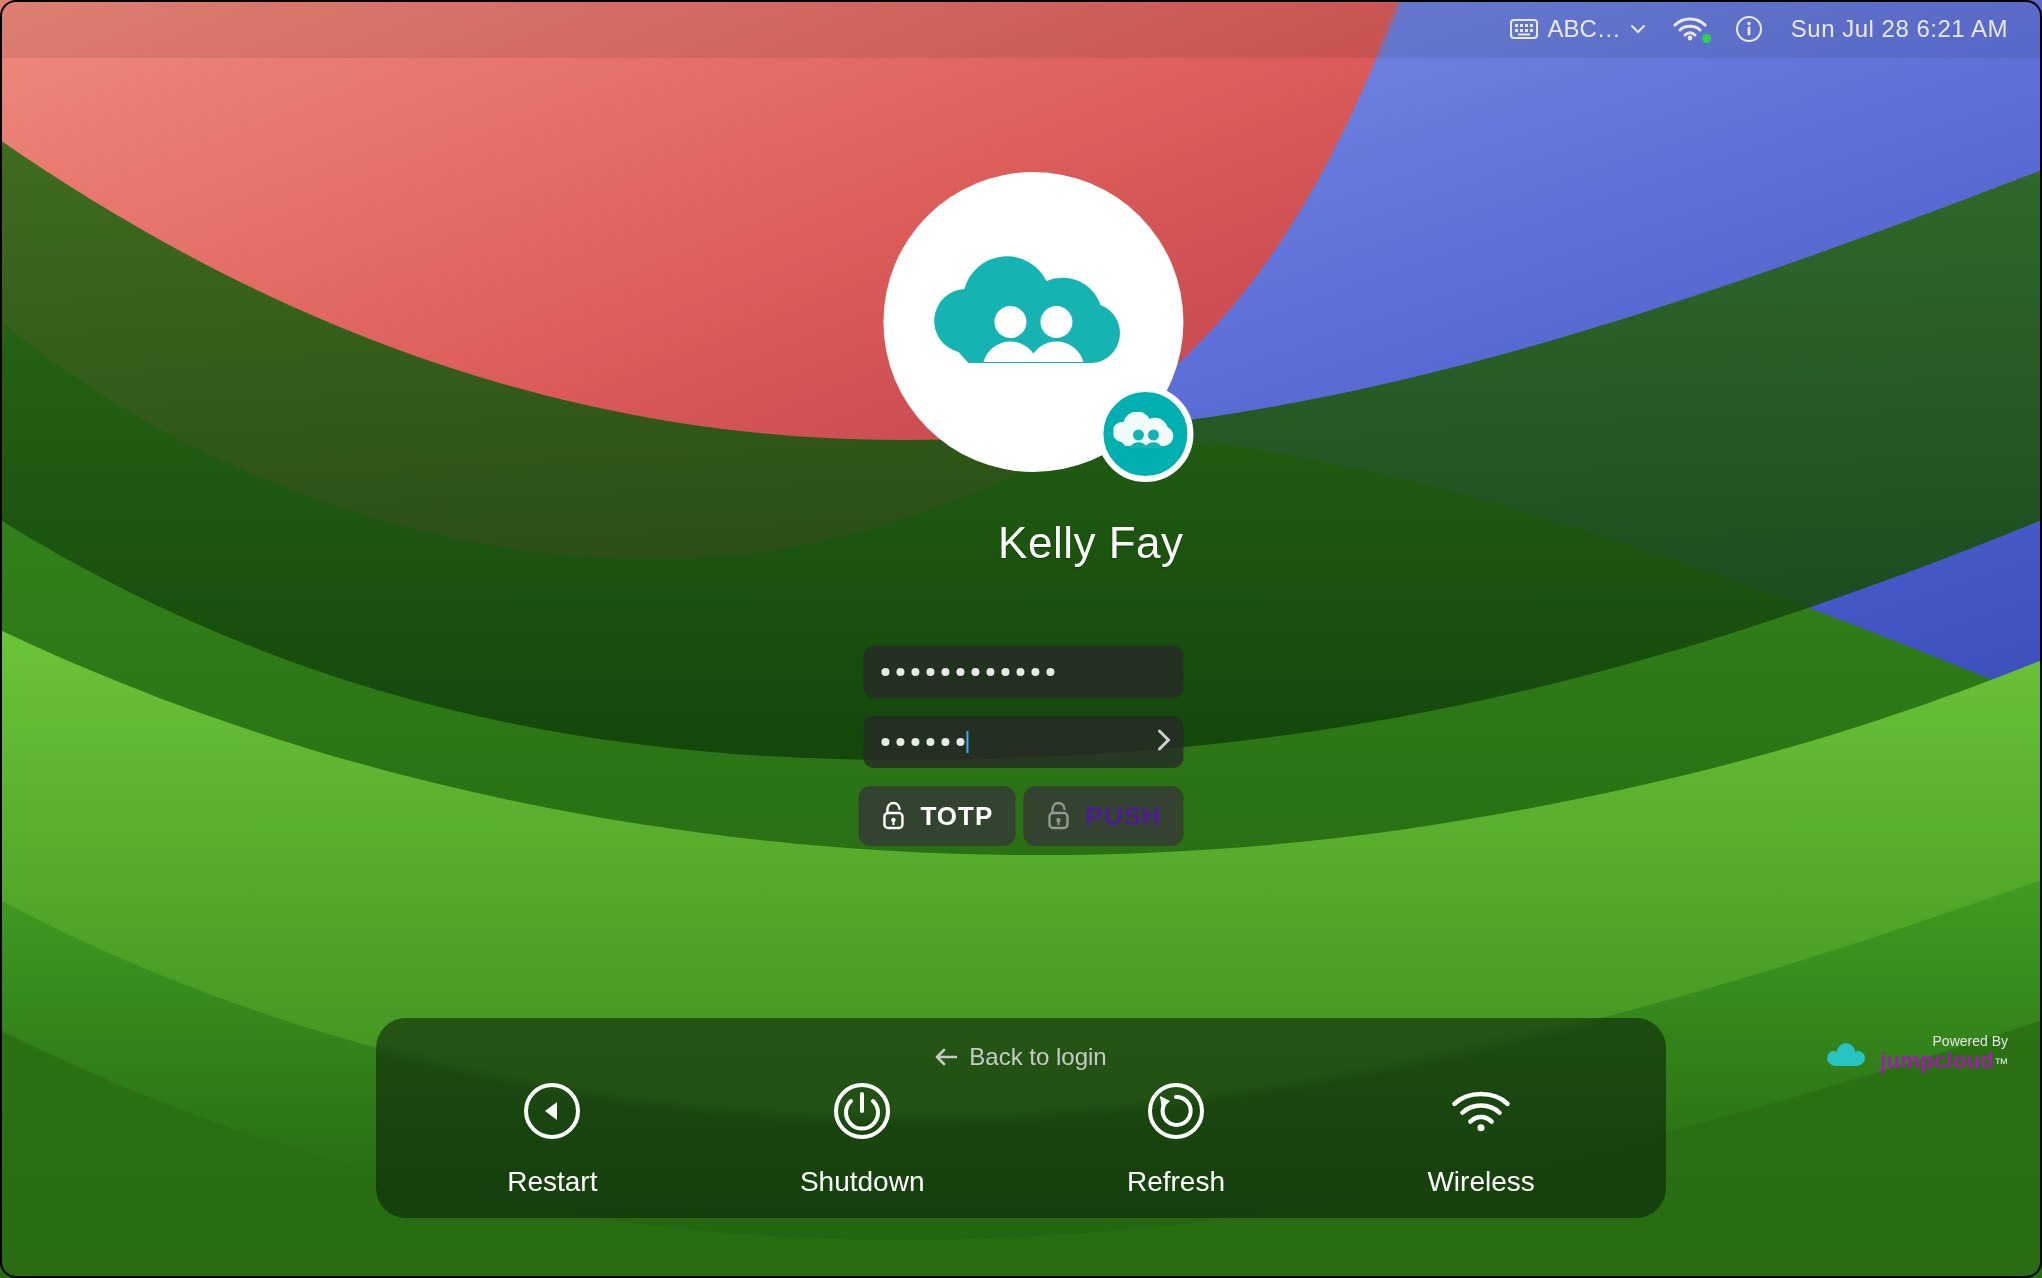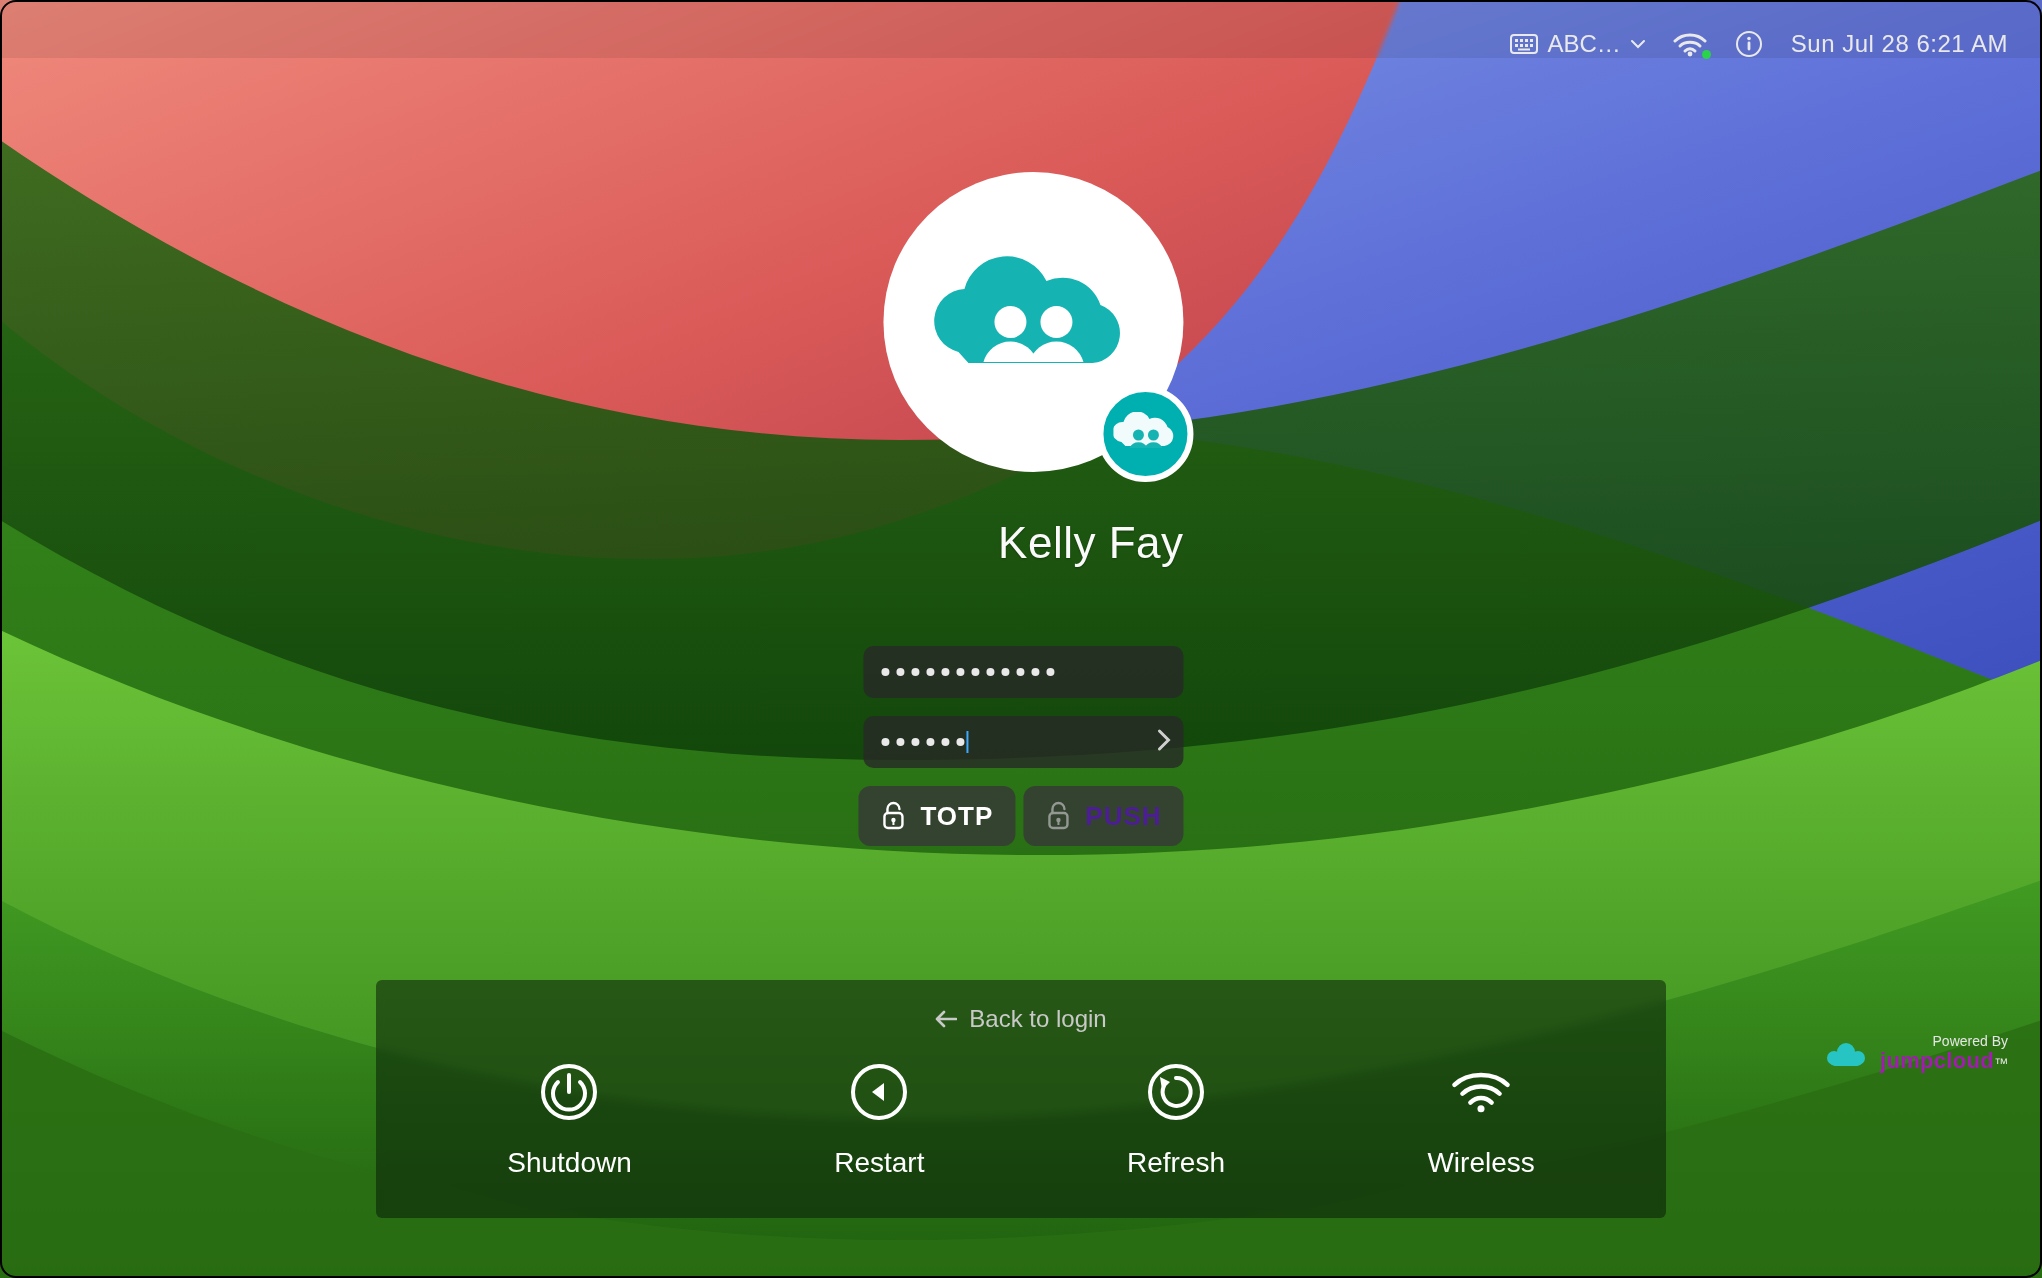--- a/index.html
+++ b/index.html
@@ -23,21 +23,21 @@
       radial-gradient(120% 90% at 50% 110%, #2e6f12 0%, #3c8f1e 30%, #5eb82f 55%, #3f8c1d 80%),
       linear-gradient(180deg, #0a3a0a 0%, #0a3a0a 100%);
     z-index: 0;
   }
   .bg svg { position:absolute; inset:0; width:100%; height:100%; }
 
   
   .menubar {
     position: absolute; top: 0; left: 0; right: 0;
     height: 58px;
-    display: flex; align-items: flex-end; justify-content: flex-end;
+    display: flex; align-items: center; justify-content: flex-end;
     gap: 28px;
     padding: 0 34px 0 18px;
     z-index: 10;
     font-size: 24px;
     color: #e9e9ea;
     background: rgba(0,0,0,0.08);
     backdrop-filter: blur(2px);
   }
   .menubar .clock { letter-spacing: 0.5px; }
   .menubar .input-source { display:flex; align-items:center; gap:10px; }
@@ -94,22 +94,22 @@
     font-size: 26px; font-weight: 700; letter-spacing: 1px;
     color:#fff;
   }
   .mfa-btn.dim { color:#4c1d95; }
   .mfa-btn.dim svg { opacity:0.7; }
 
   
   .panel {
     position:absolute; left:50%; transform:translateX(-50%);
     bottom: 60px;
-    width: 1290px; height: 238px;
-    border-radius: 6px;
+    width: 1290px; height: 200px;
+    border-radius: 30px;
     background: rgba(10,30,10,0.55);
     backdrop-filter: blur(4px);
     z-index:5;
     display:flex; flex-direction:column; align-items:center;
     padding-top: 12px;
   }
   .back-row {
     height: 42px;
     display:flex; align-items:center; gap:12px;
     color:#c9c9c9; font-size:24px; font-weight:500;
@@ -318,34 +318,34 @@
     <svg width="22" height="18" viewBox="0 0 22 18">
         <path d="M9 2 L2 9 L9 16 M2 9 H21" fill="none" stroke="#c9c9c9" stroke-width="2.6" stroke-linecap="round" stroke-linejoin="round"></path>
       </svg>
     <span>Back to login</span>
   </div>
   <div class="actions">
     <div class="action">
       <span class="circ">
         <svg width="58" height="58" viewBox="0 0 58 58">
           <circle cx="29" cy="29" r="26" fill="none" stroke="#fff" stroke-width="4"></circle>
-          <path d="M29 12 V29" stroke="#fff" stroke-width="4" stroke-linecap="round"></path>
-          <path d="M18 19 A16 16 0 1 0 40 19" fill="none" stroke="#fff" stroke-width="4" stroke-linecap="round"></path>
+          <polygon points="34,20 22,29 34,38" fill="#fff"></polygon>
         </svg>
       </span>
-      <span class="lbl">Shutdown</span>
+      <span class="lbl">Restart</span>
     </div>
     <div class="action">
       <span class="circ">
         <svg width="58" height="58" viewBox="0 0 58 58">
           <circle cx="29" cy="29" r="26" fill="none" stroke="#fff" stroke-width="4"></circle>
-          <polygon points="34,20 22,29 34,38" fill="#fff"></polygon>
+          <path d="M29 12 V29" stroke="#fff" stroke-width="4" stroke-linecap="round"></path>
+          <path d="M18 19 A16 16 0 1 0 40 19" fill="none" stroke="#fff" stroke-width="4" stroke-linecap="round"></path>
         </svg>
       </span>
-      <span class="lbl">Restart</span>
+      <span class="lbl">Shutdown</span>
     </div>
     <div class="action">
       <span class="circ">
         <svg width="58" height="58" viewBox="0 0 58 58">
           <circle cx="29" cy="29" r="26" fill="none" stroke="#fff" stroke-width="4"></circle>
           <path d="M29 15 A14 14 0 1 1 17 23" fill="none" stroke="#fff" stroke-width="4" stroke-linecap="round"></path>
           <polygon points="13,14 23,19 15,27" fill="#fff"></polygon>
         </svg>
       </span>
       <span class="lbl">Refresh</span>

